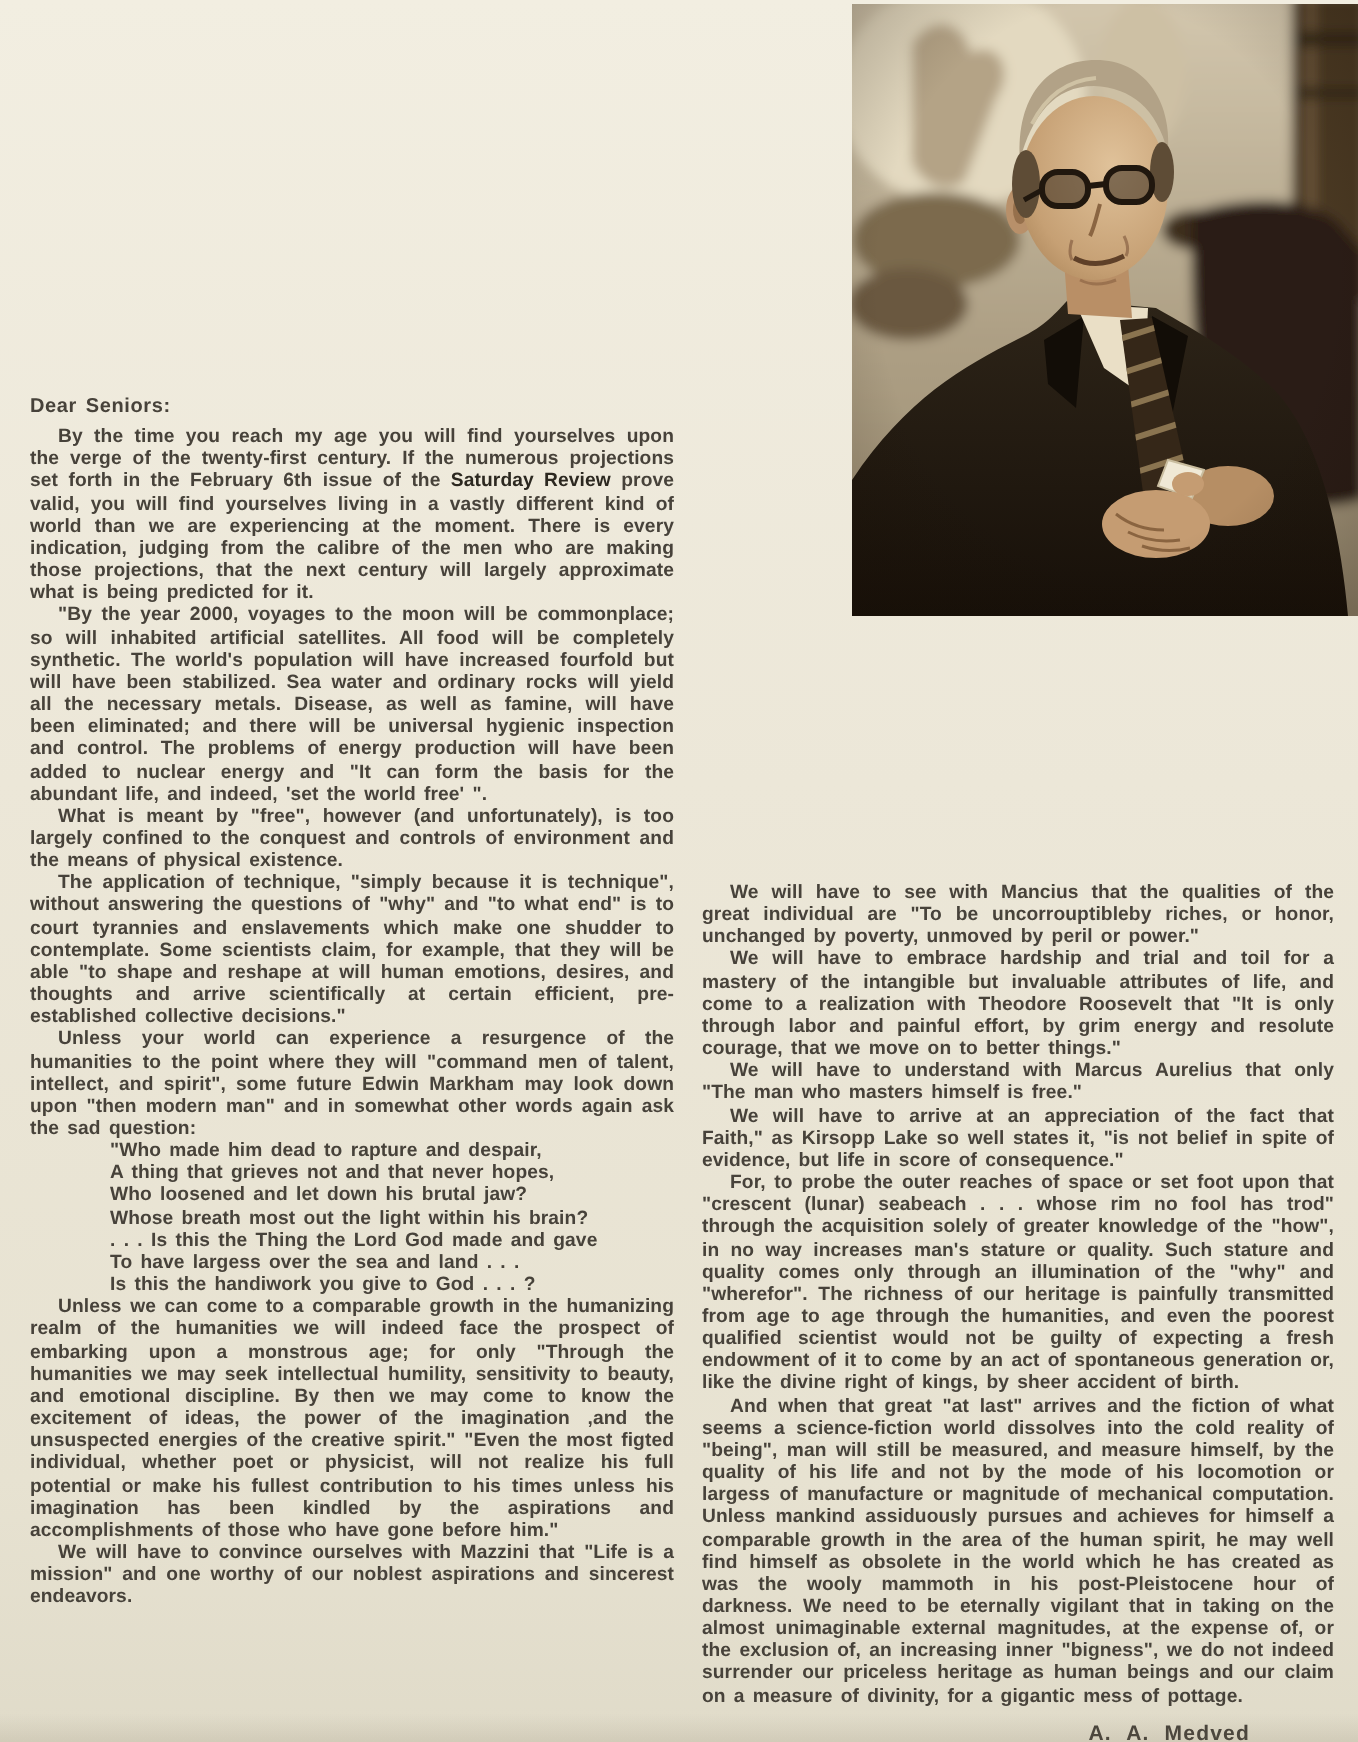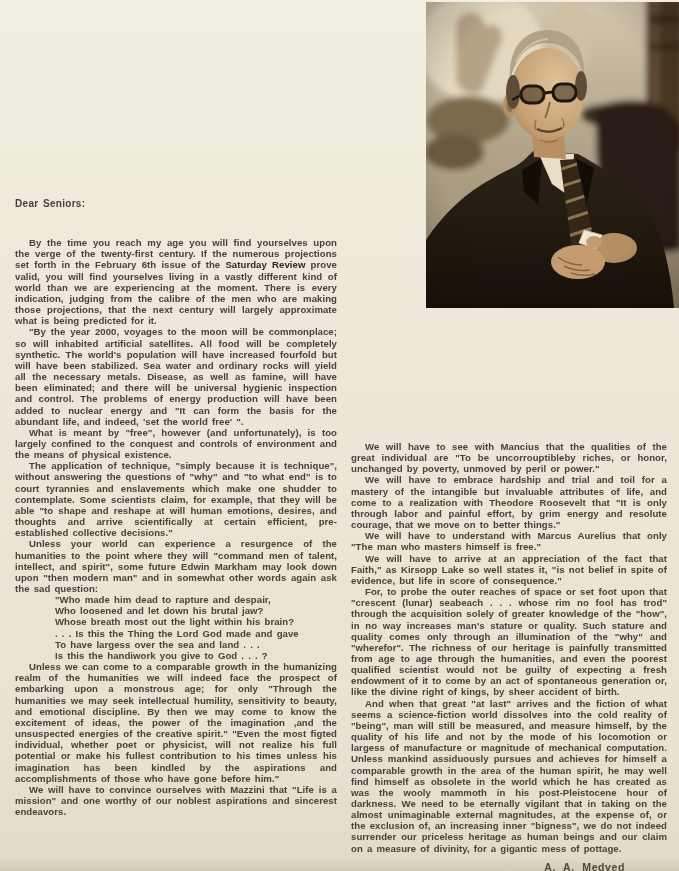--- a/index.html
+++ b/index.html
@@ -9,21 +9,21 @@
     font-family:"Liberation Sans", sans-serif;
   }
   .page{position:absolute;inset:0;}
   .col{
     position:absolute;color:#47423a;font-size:9.6px;font-weight:700;
     line-height:11.15px;letter-spacing:.05px;word-spacing:1.4px;
     text-align:justify;
   }
   .col-left{left:15px;top:198px;width:322px;}
   .col-right{left:351px;top:441px;width:316px;}
-  .salutation{margin:0 0 28px 0;font-size:10px;letter-spacing:.3px;}
+  .salutation{margin:0 0 4px 0;font-size:10px;letter-spacing:.3px;}
   .para{margin:0;text-indent:14px;}
   .poem{margin:0;padding-left:40px;}
   .poem-line{margin:0;text-align:left;text-indent:0;}
   .emph{font-weight:700;color:#2c2820;margin-top:12px;}
   .signature{margin:8px 42px 0 0;font-size:10.5px;text-align:right;letter-spacing:.6px;word-spacing:4px;}
   .photo{
     position:absolute;left:426px;top:2px;width:253px;height:306px;
     background:#b3a68c;
   }
   .photo svg{display:block;width:253px;height:306px;}
@@ -126,20 +126,21 @@
     <p class="salutation">Dear Seniors:</p>
     <div>
         <p class="para">By the time you reach my age you will find yourselves upon the verge of the twenty-first century. If the numerous projections set forth in the February 6th issue of the <b class="emph">Saturday Review</b> prove valid, you will find yourselves living in a vastly different kind of world than we are experiencing at the moment. There is every indication, judging from the calibre of the men who are making those projections, that the next century will largely approximate what is being predicted for it.</p>
         <p class="para">"By the year 2000, voyages to the moon will be commonplace; so will inhabited artificial satellites. All food will be completely synthetic. The world's population will have increased fourfold but will have been stabilized. Sea water and ordinary rocks will yield all the necessary metals. Disease, as well as famine, will have been eliminated; and there will be universal hygienic inspection and control. The problems of energy production will have been added to nuclear energy and "It can form the basis for the abundant life, and indeed, 'set the world free' ".</p>
         <p class="para">What is meant by "free", however (and unfortunately), is too largely confined to the conquest and controls of environment and the means of physical existence.</p>
         <p class="para">The application of technique, "simply because it is technique", without answering the questions of "why" and "to what end" is to court tyrannies and enslavements which make one shudder to contemplate. Some scientists claim, for example, that they will be able "to shape and reshape at will human emotions, desires, and thoughts and arrive scientifically at certain efficient, pre-established collective decisions."</p>
         <p class="para">Unless your world can experience a resurgence of the humanities to the point where they will "command men of talent, intellect, and spirit", some future Edwin Markham may look down upon "then modern man" and in somewhat other words again ask the sad question:</p>
       </div>
     <div class="poem">
         <p class="poem-line">"Who made him dead to rapture and despair,</p>
+        <p class="poem-line">A thing that grieves not and that never hopes,</p>
         <p class="poem-line">Who loosened and let down his brutal jaw?</p>
         <p class="poem-line">Whose breath most out the light within his brain?</p>
         <p class="poem-line">. . . Is this the Thing the Lord God made and gave</p>
         <p class="poem-line">To have largess over the sea and land . . .</p>
         <p class="poem-line">Is this the handiwork you give to God . . . ?</p>
       </div>
     <div>
         <p class="para">Unless we can come to a comparable growth in the humanizing realm of the humanities we will indeed face the prospect of embarking upon a monstrous age; for only "Through the humanities we may seek intellectual humility, sensitivity to beauty, and emotional discipline. By then we may come to know the excitement of ideas, the power of the imagination ,and the unsuspected energies of the creative spirit." "Even the most figted individual, whether poet or physicist, will not realize his full potential or make his fullest contribution to his times unless his imagination has been kindled by the aspirations and accomplishments of those who have gone before him."</p>
         <p class="para">We will have to convince ourselves with Mazzini that "Life is a mission" and one worthy of our noblest aspirations and sincerest endeavors.</p>
       </div>

